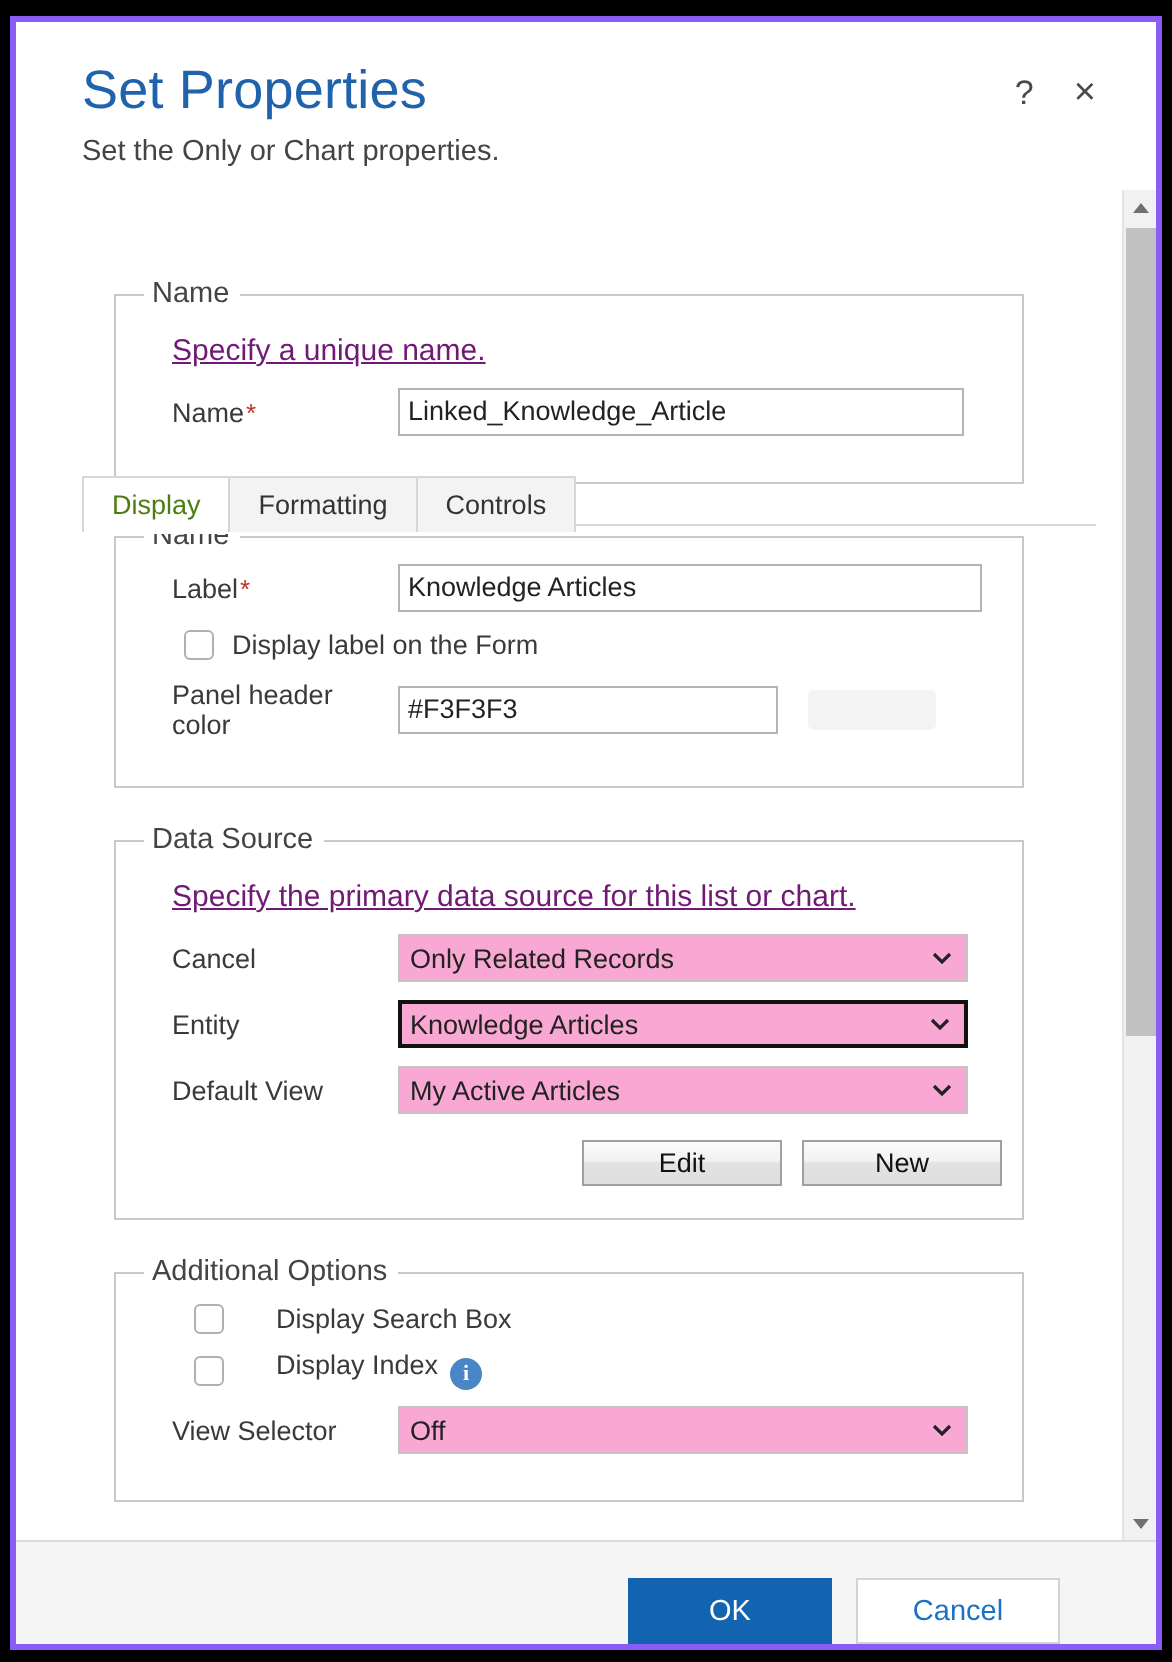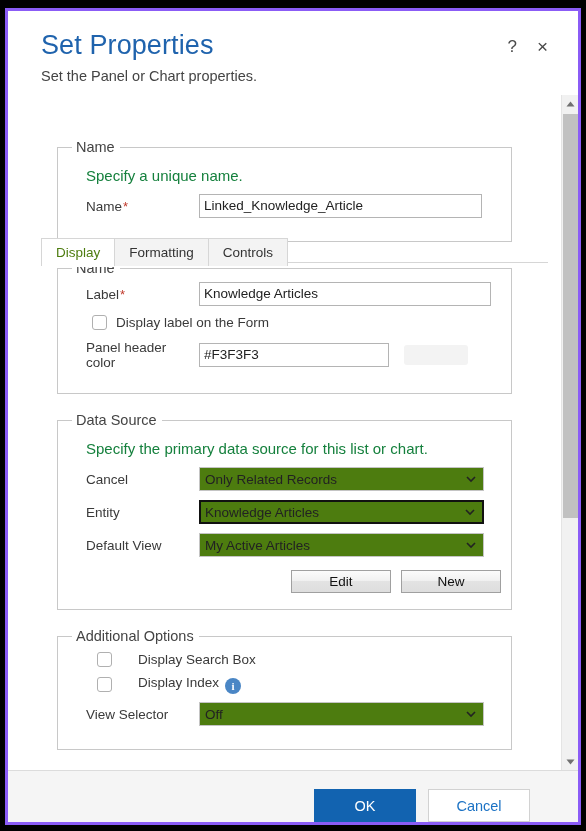--- a/index.html
+++ b/index.html
@@ -121,22 +121,23 @@
     width: 455px;
   }
   fieldset.group > legend {
     font-size: 14.5px;
     color: #444;
     padding: 0 5px 0 4px;
     margin-left: 4px;
   }
   .grp-desc {
     font-size: 15px;
-    color: #15803d;
+    color: #701a75;
     margin: 6px 0 10px 18px;
+    text-decoration: underline;
   }
   .row {
     display: flex;
     align-items: center;
     margin: 0 0 9px 0;
     min-height: 24px;
   }
   .row .lbl {
     font-size: 13.5px;
     color: #3a3a3a;
@@ -194,21 +195,21 @@
     line-height: 16px;
     margin-left: 6px;
     vertical-align: -3px;
     font-family: "Liberation Serif", serif;
     cursor: pointer;
   }
   .sel {
     position: relative;
     height: 24px;
     border: 1px solid #c4c4c4;
-    background: #4d7c0f;
+    background: #f9a8d4;
     display: flex;
     align-items: center;
     padding: 0 24px 0 5px;
     font-size: 13.5px;
     color: #222;
     cursor: pointer;
   }
   .sel.w-ds { width: 285px; }
   .sel.focused { border: 2px solid #111; padding: 0 23px 0 4px; }
   .sel .chev {
@@ -292,21 +293,21 @@
     padding: 0;
   }
 </style>
 </head>
 <body>
 
 <div class="dialog">
 
   <div class="header">
     <div class="title">Set Properties</div>
-    <div class="subtitle">Set the Panel or Chart properties.</div>
+    <div class="subtitle">Set the Only or Chart properties.</div>
     <div class="hdr-btns">
       <button class="hdr-btn help">?</button>
       <button class="hdr-btn close">×</button>
     </div>
   </div>
 
   <div class="body-wrap">
 
     <div class="tabstrip-line"></div>
     <div class="tabs">

